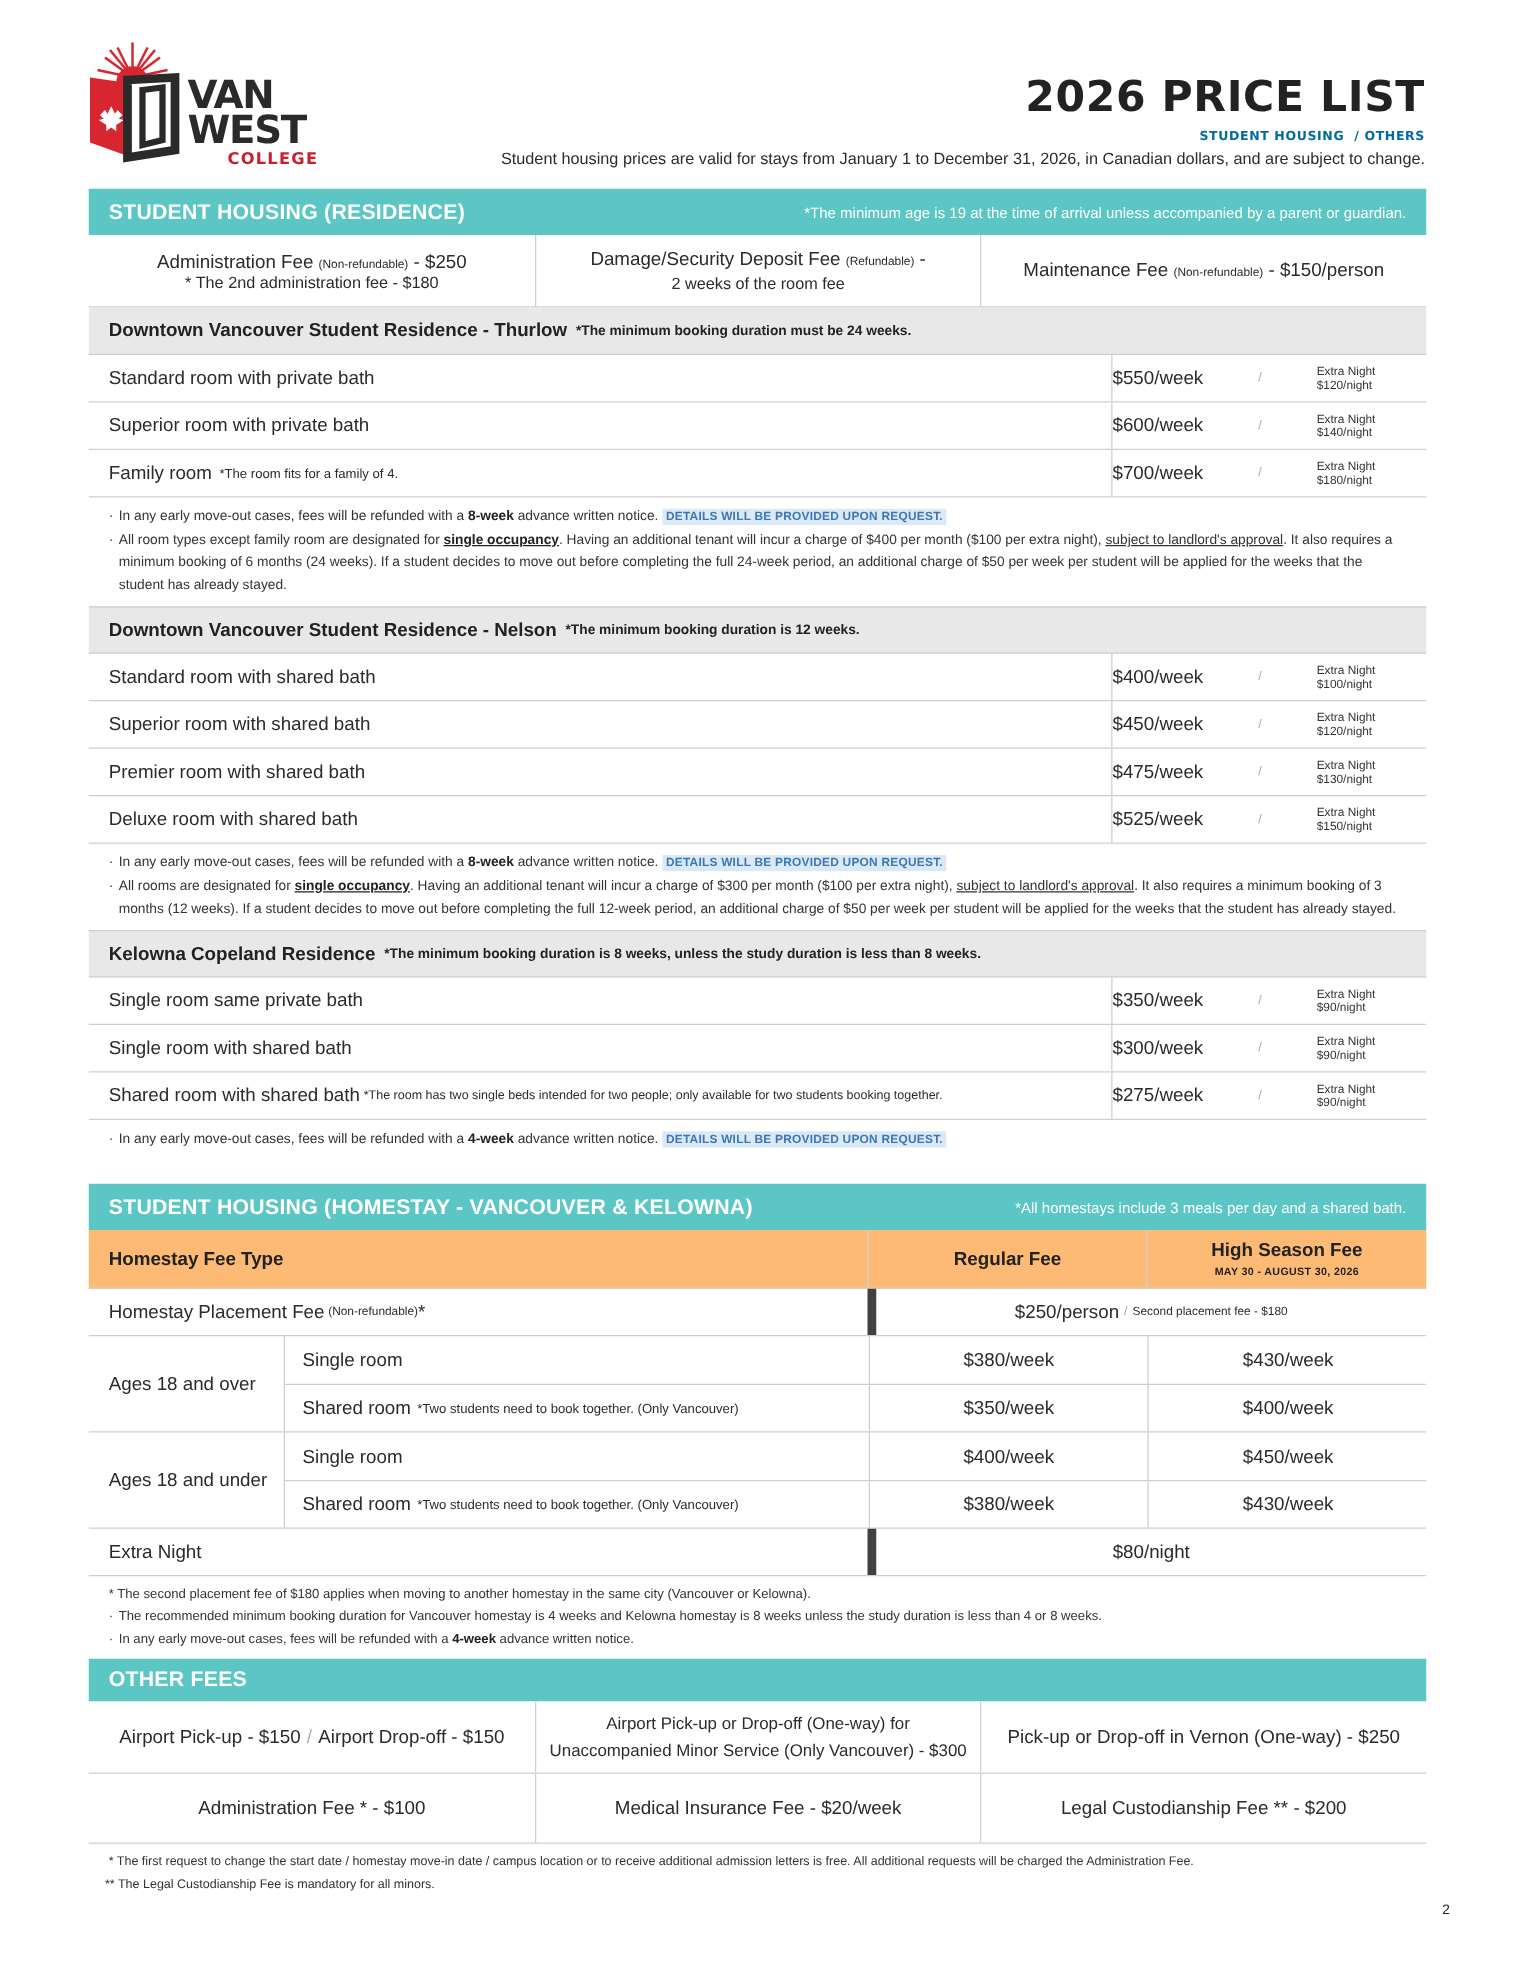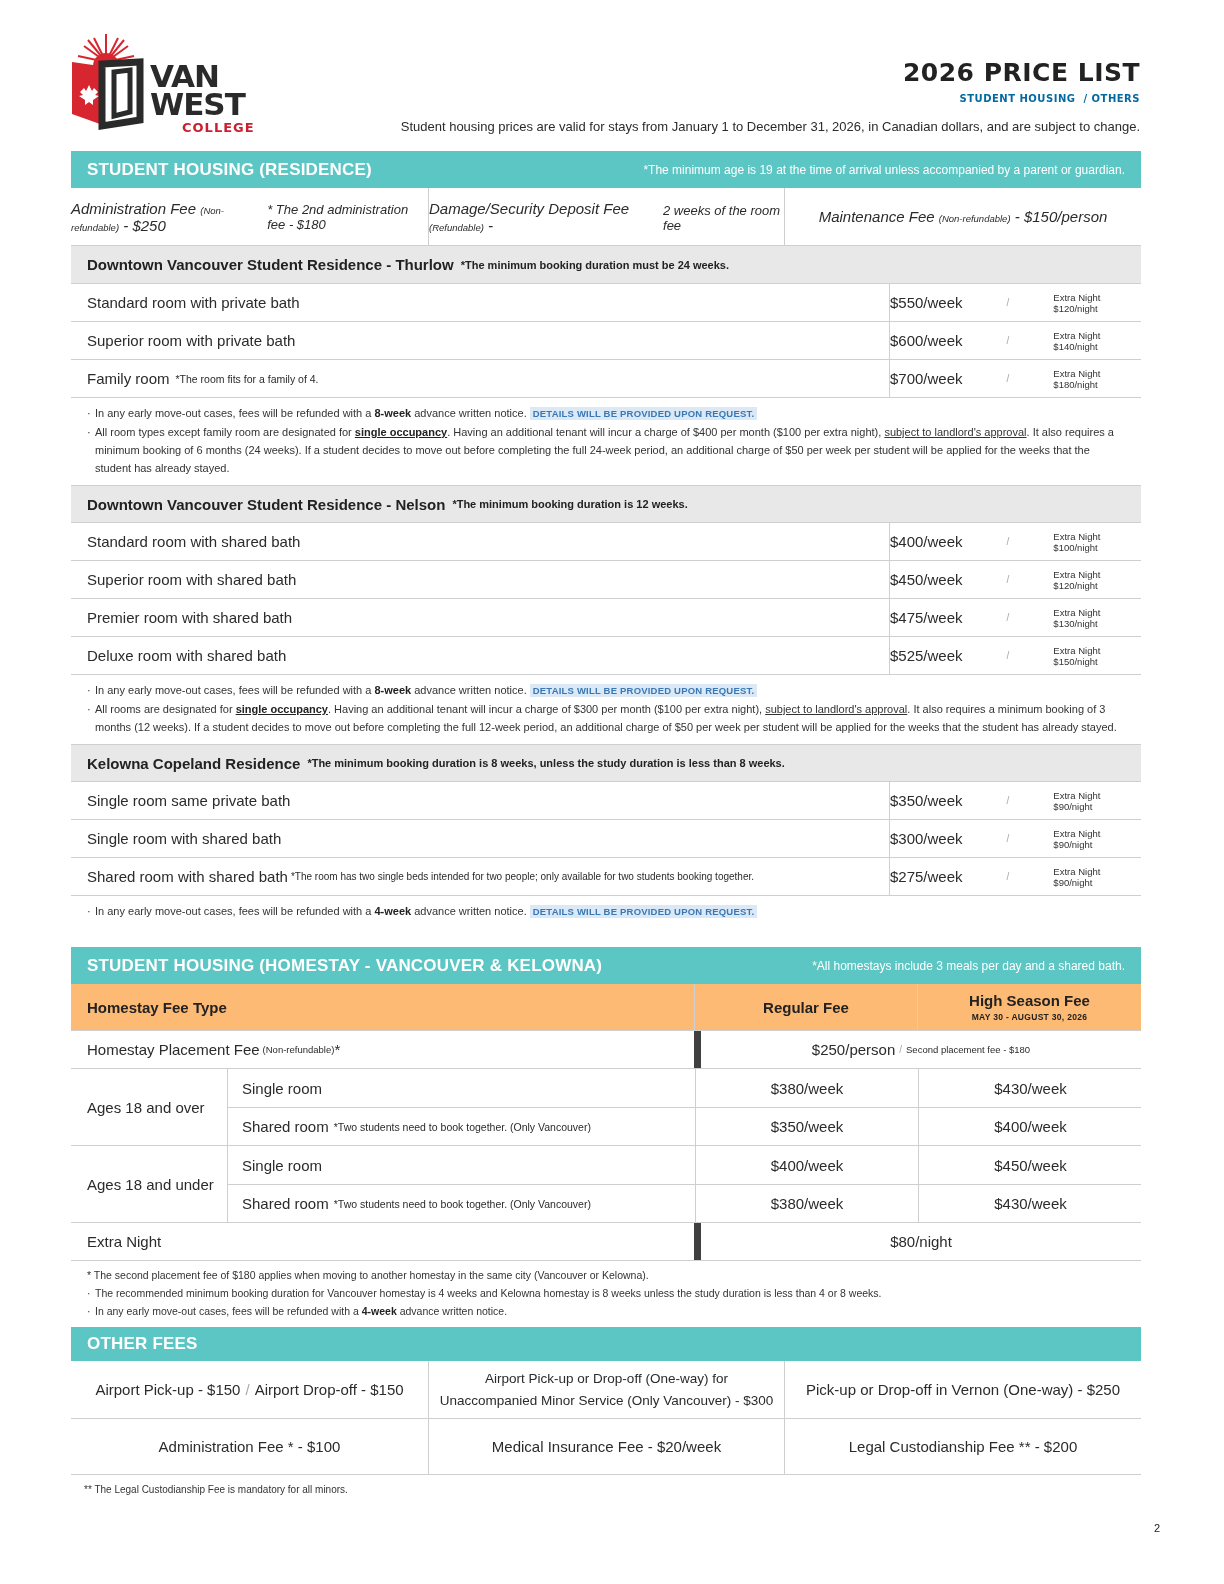--- a/index.html
+++ b/index.html
@@ -7,34 +7,34 @@
   body { font-family: "Liberation Sans", "DejaVu Sans", sans-serif; color: #2b2b2b; position: relative; }
 
   
   .logo { position: absolute; left: 70px; top: 32px; width: 190px; height: 106px; }
   .logo-mark { position: absolute; left: 0; top: 0; width: 80px; height: 100px; }
   .logo-text { position: absolute; left: 80px; top: 30px; }
   .logo-van, .logo-west { font-family: "DejaVu Sans", sans-serif; font-weight: 900; font-size: 31px; line-height: 28px; color: #2a2a2a; letter-spacing: -1px; }
   .logo-college { font-family: "DejaVu Sans", sans-serif; font-weight: 700; font-size: 13px; color: #c8202e; letter-spacing: 1px; margin-left: 32px; margin-top: 2px; }
 
   .title-block { position: absolute; right: 84px; top: 58px; text-align: right; }
-  .main-title { font-family: "DejaVu Sans", sans-serif; font-weight: 900; font-size: 25px; color: #222; letter-spacing: 0.5px; }
+  .main-title { font-family: "DejaVu Sans", sans-serif; font-weight: 900; font-size: 34px; color: #222; letter-spacing: 0.5px; }
   .sub-title { font-family: "DejaVu Sans", sans-serif; font-weight: 700; font-size: 10px; color: #0369a1; margin-top: 6px; letter-spacing: 0.5px; }
   .validity { position: absolute; right: 84px; top: 119px; font-size: 13px; color: #2b2b2b; }
 
   .page { position: absolute; left: 71px; width: 1070px; }
 
   
   .teal-bar { background: #5bc6c3; color: #fff; height: 37px; display: flex; align-items: center; justify-content: space-between; padding: 0 16px; }
   .teal-title { font-weight: 700; font-size: 17px; letter-spacing: 0.2px; }
   .teal-note { font-size: 12px; }
 
   
   .fee3 { display: grid; grid-template-columns: 357px 356px 357px; border-bottom: 1px solid #cfcfcf; }
-  .fee3 > div { display: flex; flex-direction: row; align-items: center; justify-content: center; text-align: left; font-size: 15px; color: #2b2b2b; font-style: italic; }
+  .fee3 > div { display: flex; flex-direction: column; align-items: center; justify-content: center; text-align: right; font-size: 15px; color: #2b2b2b; }
   .fee3 > div + div { border-left: 1px solid #cfcfcf; }
   .small { font-size: 9.5px; }
 
   .section-head { background: #e8e8e8; height: 38px; display: flex; align-items: center; padding-left: 16px; border-bottom: 1px solid #cfcfcf; }
   .section-head .name { font-size: 15px; font-weight: 700; color: #222; }
   .section-head .note { font-size: 11px; font-weight: 700; color: #222; margin-left: 7px; }
 
   .room-row { display: grid; grid-template-columns: 818px 252px; height: 38px; border-bottom: 1px solid #cfcfcf; }
   .room-row .label { display: flex; align-items: center; padding-left: 16px; font-size: 15px; color: #2b2b2b; }
   .room-row .label .note { font-size: 10.5px; margin-left: 6px; }
@@ -386,17 +386,18 @@
       <div class="sm">Unaccompanied Minor Service (Only Vancouver) - $300</div>
     </div>
     <div>Pick-up or Drop-off in Vernon (One-way) - $250</div>
   </div>
   <div class="other-row" style="height:56px;">
     <div>Administration Fee * - $100</div>
     <div>Medical Insurance Fee - $20/week</div>
     <div>Legal Custodianship Fee ** - $200</div>
   </div>
   <div class="footnotes">
+    <div>* The first request to change the start date / homestay move-in date / campus location or to receive additional admission letters is free. All additional requests will be charged the Administration Fee.</div>
     <div style="margin-left:-3px;">** The Legal Custodianship Fee is mandatory for all minors.</div>
   </div>
 </div>
 
 <div class="page-num">2</div>
 
 </body></html>

